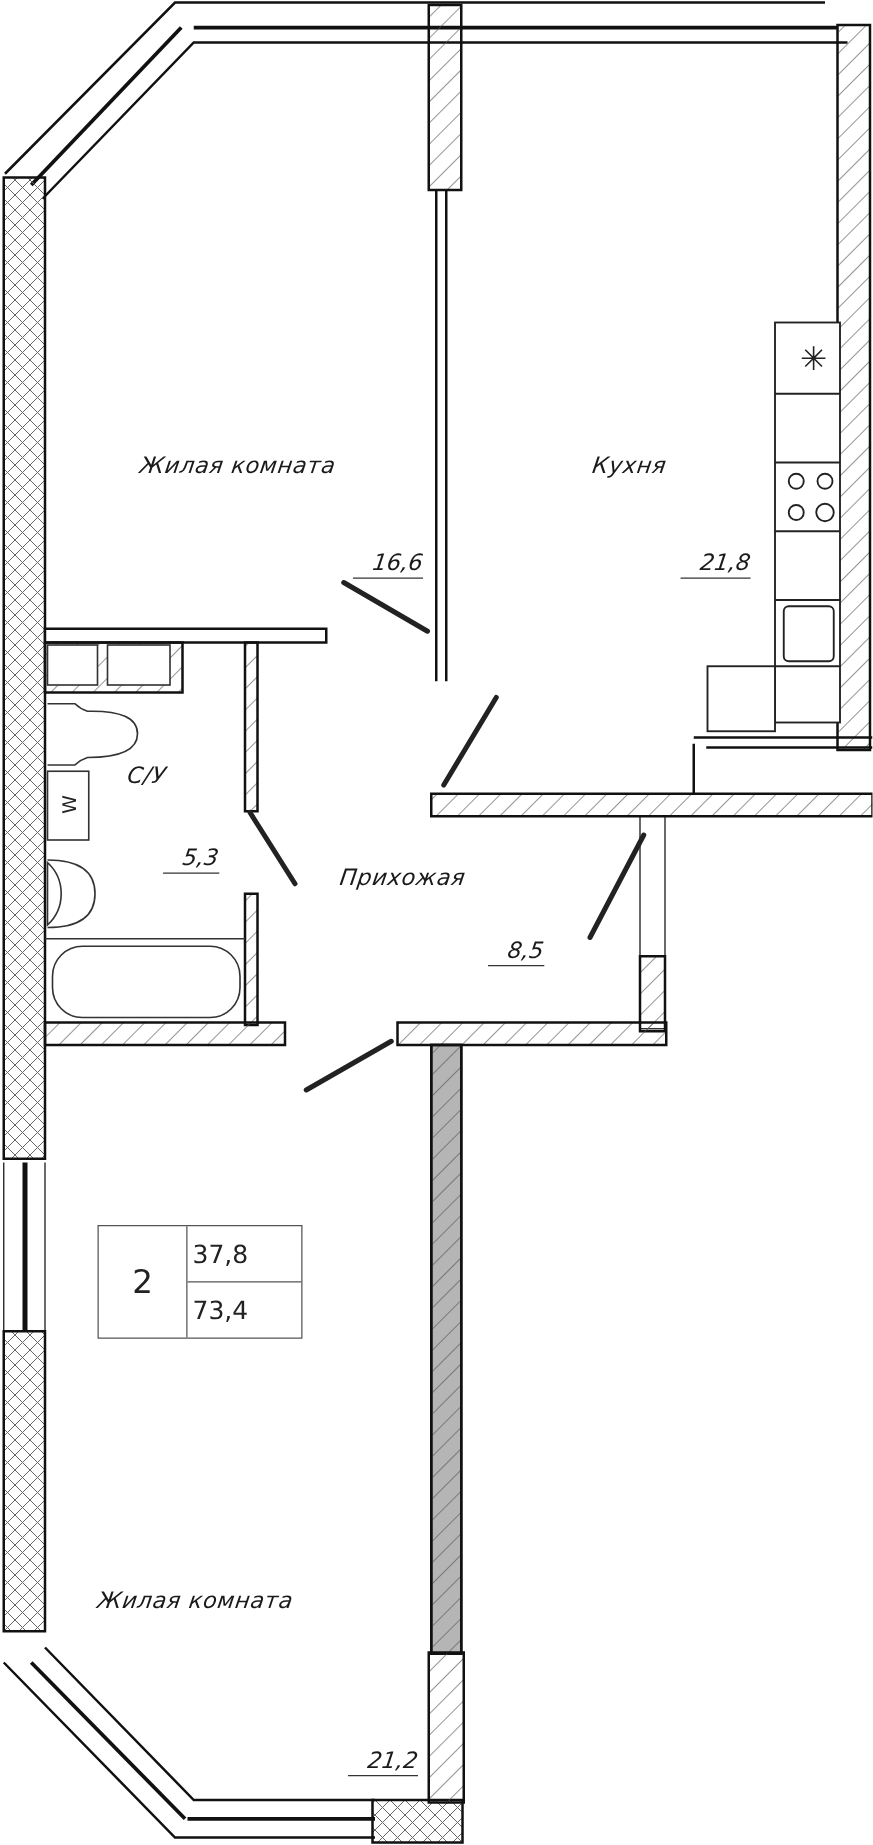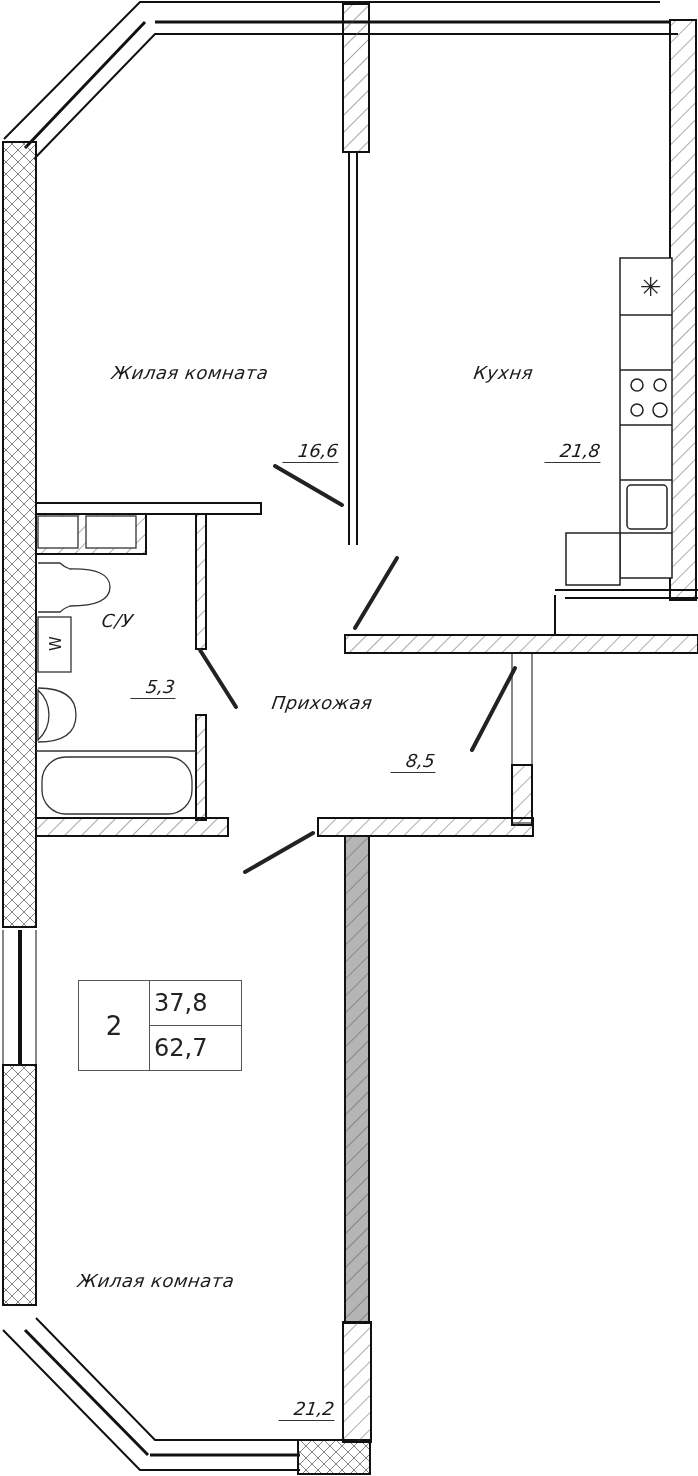--- a/index.html
+++ b/index.html
@@ -4,21 +4,21 @@
 <style>
   html, body { margin:0; padding:0; background:#ffffff; }
   body { width:698px; height:1476px; position:relative; overflow:hidden; font-family:"DejaVu Sans", sans-serif; }
   #plan { position:absolute; left:0; top:0; width:698px; height:1476px; }
   .label { position:absolute; font-family:"DejaVu Sans", sans-serif; font-style:italic; color:#1a1a1a; white-space:nowrap; transform:skewX(-8deg); }
   .room-name { font-size:18px; letter-spacing:0.5px; }
   .area { font-size:18px; border-bottom:1.5px solid #333; padding:0 2px 1px 14px; }
   .summary { position:absolute; left:78px; top:980px; width:164px; height:91px; border:1.2px solid #555; box-sizing:border-box; display:flex; font-family:"DejaVu Sans", sans-serif; color:#222; }
   .summary .rooms { width:70px; border-right:1.2px solid #555; display:flex; align-items:center; justify-content:center; font-size:26px; }
   .summary .areas { flex:1; display:flex; flex-direction:column; }
-  .summary .areas div { flex:1; display:flex; align-items:center; padding-left:4px; font-size:24px; }
+  .summary .areas div { flex:1; display:flex; align-items:center; padding-left:4px; font-size:20px; }
   .summary .areas div:first-child { border-bottom:1.2px solid #555; }
 </style>
 </head>
 <body>
 
 <svg id="plan" viewBox="0 0 698 1476" xmlns="http://www.w3.org/2000/svg">
   <defs>
     <pattern id="hatch" width="12" height="12" patternUnits="userSpaceOnUse" patternTransform="rotate(45)">
       <line x1="0" y1="0" x2="0" y2="12" stroke="#555" stroke-width="1"></line>
     </pattern>
@@ -132,15 +132,15 @@
 <div class="label room-name" style="left:272px;top:692px;">Прихожая</div>
 <div class="label area" style="left:392px;top:750px;">8,5</div>
 
 <div class="label room-name" style="left:78px;top:1270px;">Жилая комната</div>
 <div class="label area" style="left:280px;top:1398px;">21,2</div>
 
 <div class="summary">
   <div class="rooms">2</div>
   <div class="areas">
     <div>37,8</div>
-    <div>62,7</div>
+    <div>73,4</div>
   </div>
 </div>
 
 </body></html>

